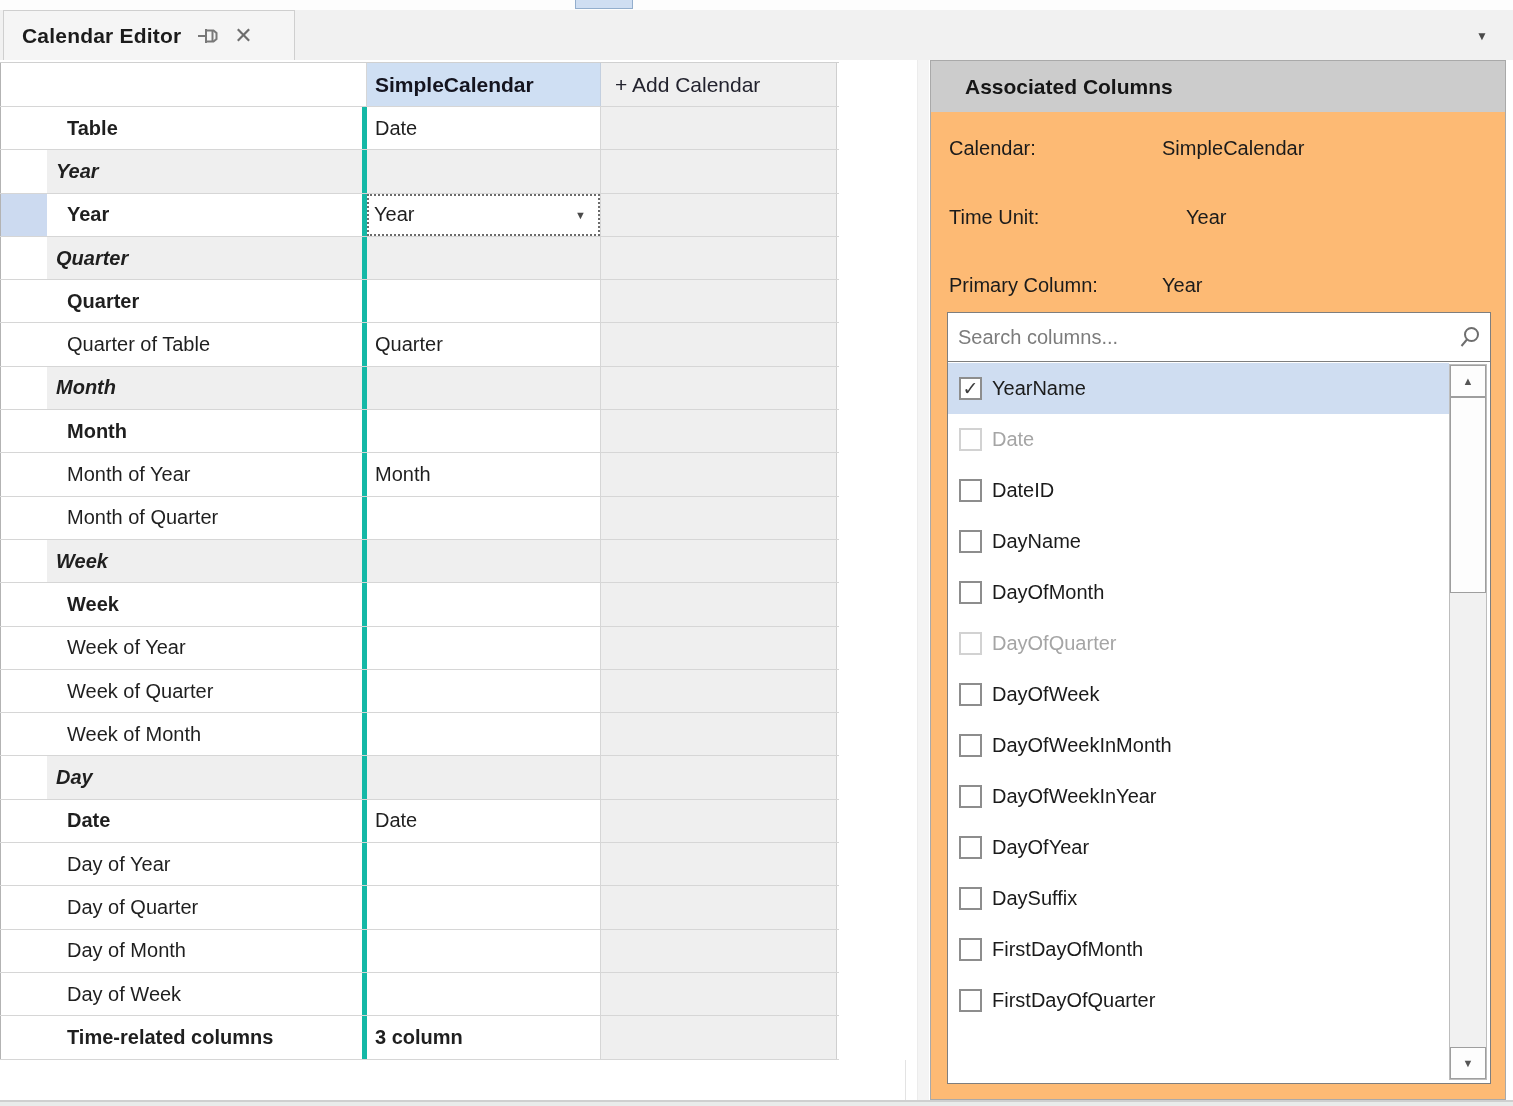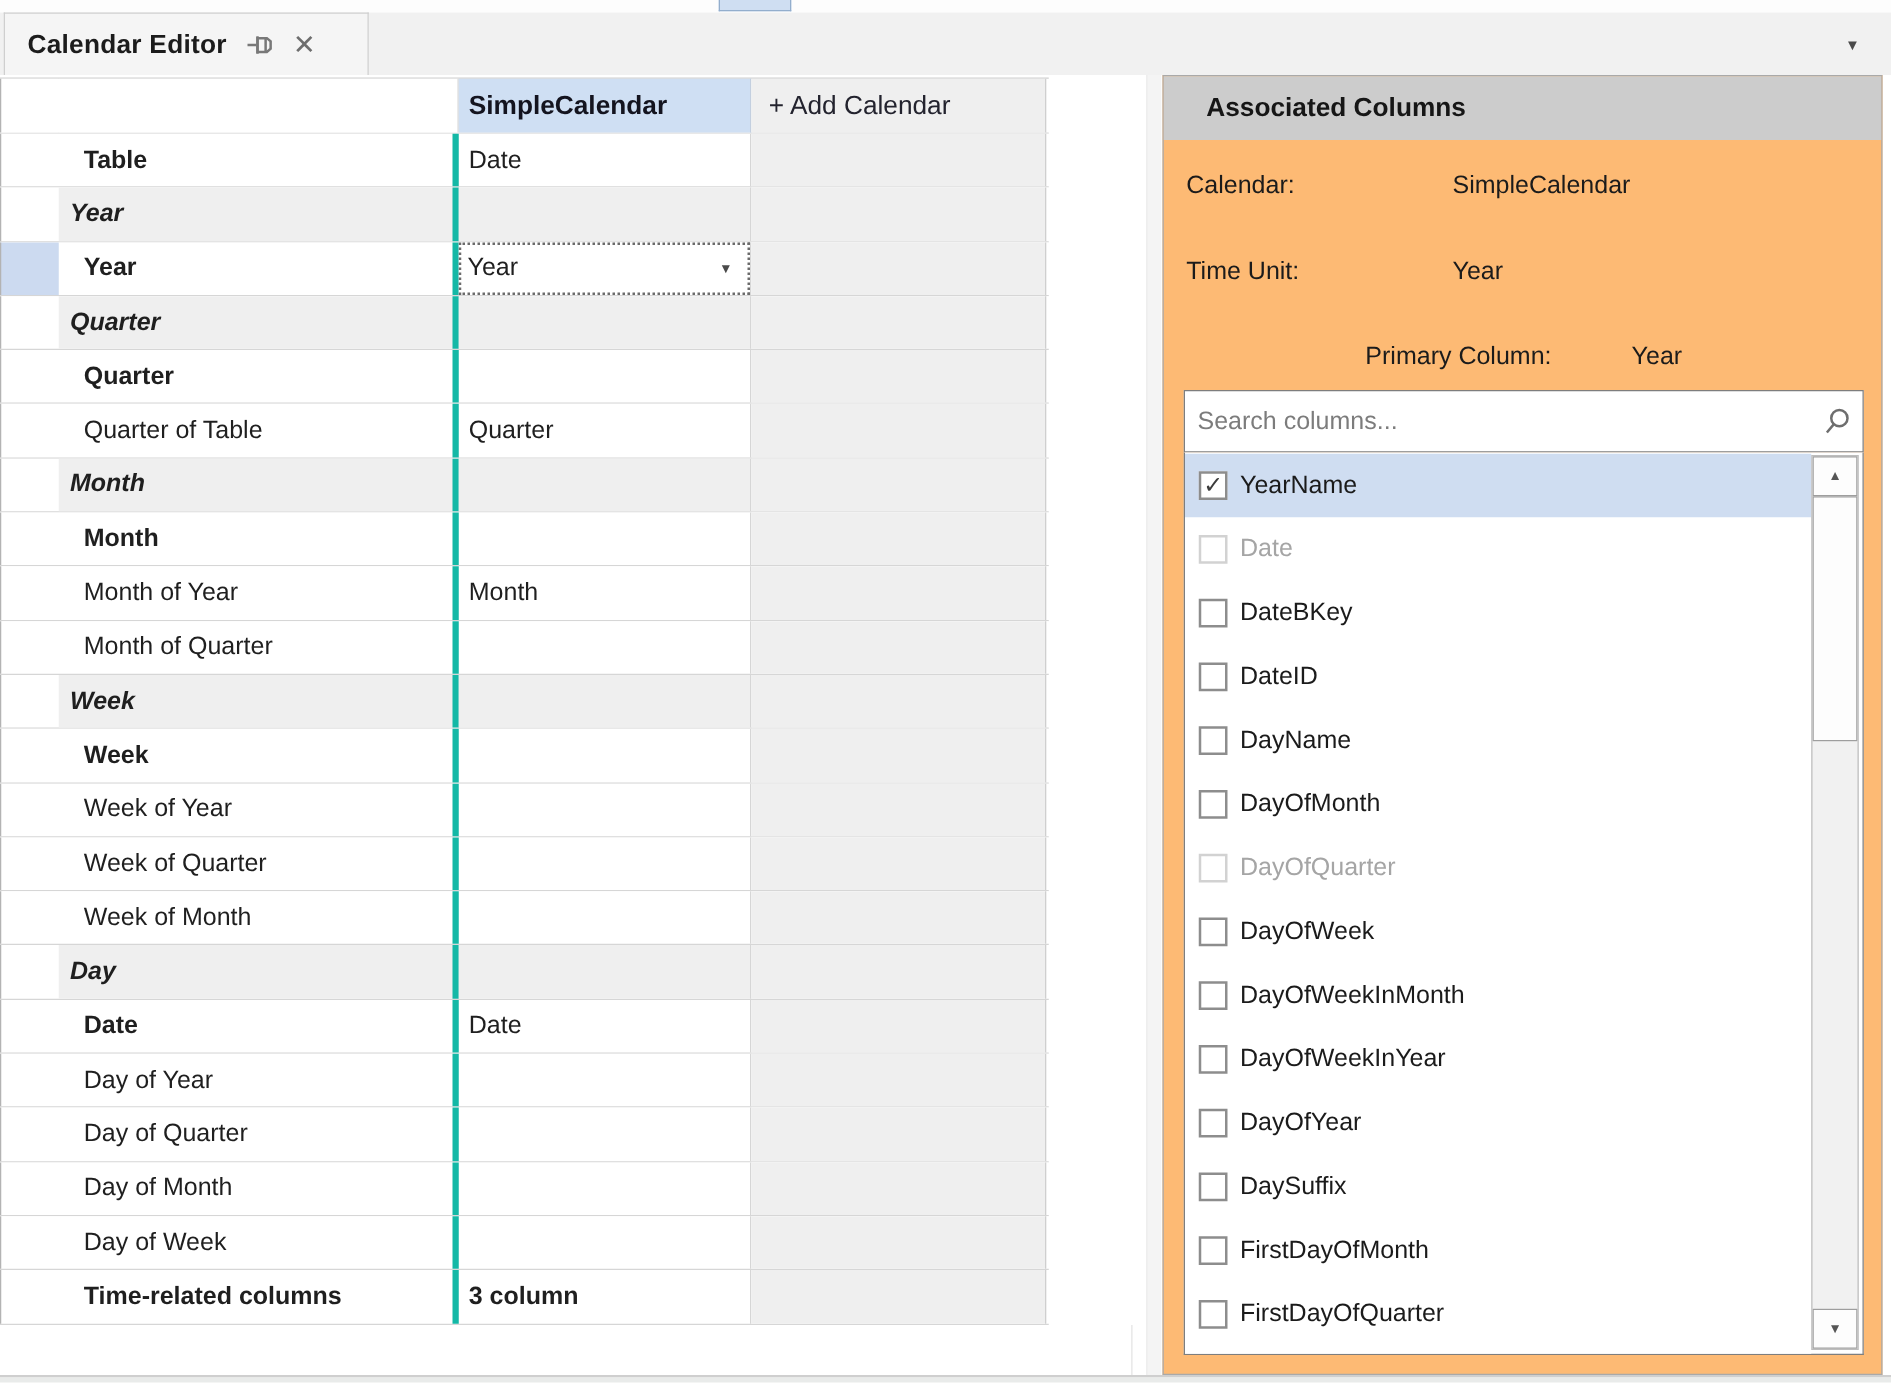--- a/index.html
+++ b/index.html
@@ -291,25 +291,25 @@
 <div id="bottom-gray" class="abs"></div>
 
 <div id="panel" class="abs">
   <div id="panel-header">
     <span id="panel-title">Associated Columns</span>
   </div>
   <div class="info-row" style="top:72px;">
     <span class="info-label">Calendar:</span>
     <span class="info-value">SimpleCalendar</span>
   </div>
-  <div class="info-row" style="top:141px;">
+  <div class="info-row" style="top:141px;gap:24px;">
     <span class="info-label">Time Unit:</span>
     <span class="info-value">Year</span>
   </div>
-  <div class="info-row" style="top:209px;justify-content:center;">
+  <div class="info-row" style="top:209px;">
     <span class="info-label">Primary Column:</span>
     <span class="info-value">Year</span>
   </div>
   <div id="search-box">
     <input id="search-input" type="text" placeholder="Search columns..." style="">
     <span id="search-icon">
       <svg width="24" height="24" viewBox="0 0 24 24">
         <circle cx="13.5" cy="9.5" r="6.5" stroke="#6e6e6e" stroke-width="2" fill="none"></circle>
         <path d="M9 14.5 L3.5 21" stroke="#6e6e6e" stroke-width="2"></path>
       </svg>
@@ -322,24 +322,20 @@
             <span class="tick">✓</span>
           </span>
     <span class="clabel">YearName</span>
   </div>
         <div class="citem disabled">
     <span class="cbox"></span>
     <span class="clabel">Date</span>
   </div>
         <div class="citem">
     <span class="cbox"></span>
-    <span class="clabel">DateBKey</span>
-  </div>
-        <div class="citem">
-    <span class="cbox"></span>
     <span class="clabel">DateID</span>
   </div>
         <div class="citem">
     <span class="cbox"></span>
     <span class="clabel">DayName</span>
   </div>
         <div class="citem">
     <span class="cbox"></span>
     <span class="clabel">DayOfMonth</span>
   </div>

